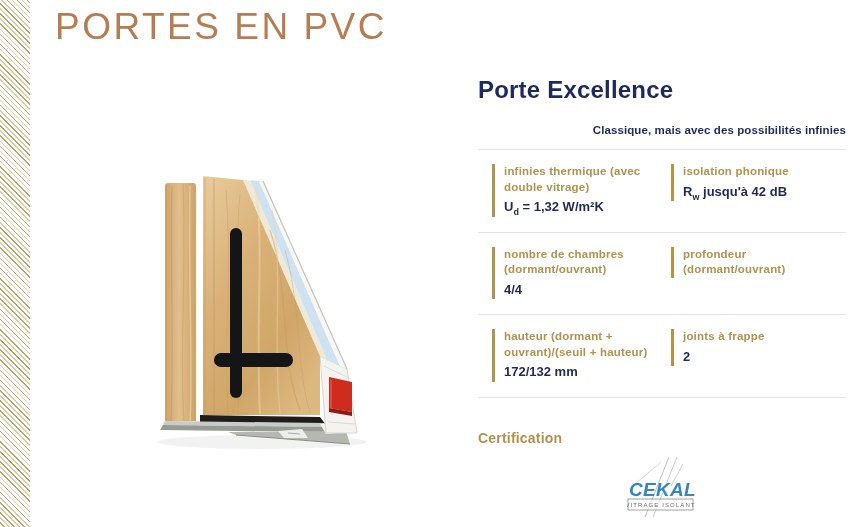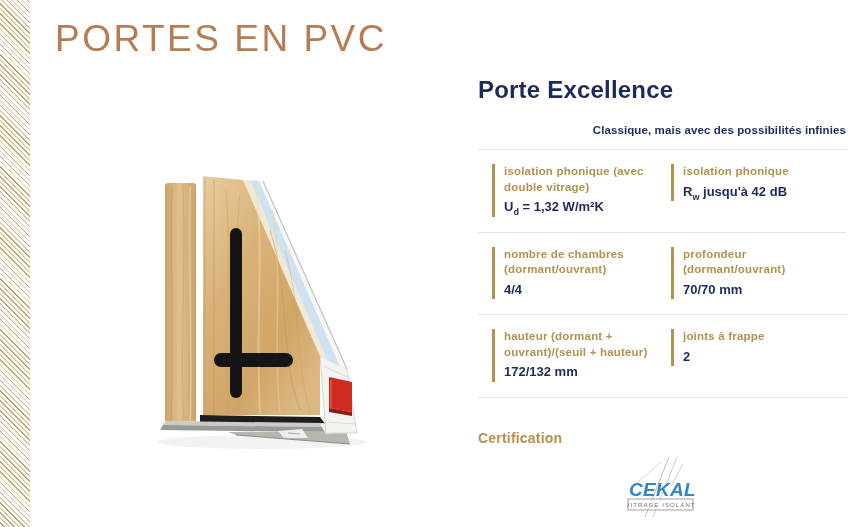--- a/index.html
+++ b/index.html
@@ -10,21 +10,21 @@
   
   .stripes { position:absolute; left:0; top:0; width:30px; height:527px;
     background:
       repeating-linear-gradient(45deg,
         transparent 0px, transparent 2.5px,
         #bfa468 2.5px, #bfa468 3.6px,
         transparent 3.6px, transparent 6.1px,
         #d9cca6 6.1px, #d9cca6 7.2px);
   }
 
-  .page-title { position:absolute; left:55px; top:18px; font-size:37px;
+  .page-title { position:absolute; left:55px; top:6px; font-size:37px;
     font-weight:300; letter-spacing:2.5px; color:#b67c52; }
 
   
   .door-wrap { position:absolute; left:150px; top:170px; width:250px; height:290px; }
 
   
   .right-col { position:absolute; left:478px; top:76px; width:368px; }
   .product-name { font-size:24px; font-weight:700; color:#1f2a5c; letter-spacing:.2px; }
   .tagline { margin-top:20px; font-size:11.5px; font-weight:700; color:#1f2a5c; letter-spacing:.1px;text-align:right; }
 
@@ -117,21 +117,21 @@
 
   <div class="right-col">
     <h2 class="product-name">Porte Excellence</h2>
     <div class="tagline">Classique, mais avec des possibilités infinies</div>
 
     <div class="spec-table">
 
       <div class="spec-row">
         <div class="spec-cell">
           <div class="spec-cell-inner">
-            <div class="spec-label">isolation phonique (avec double vitrage)</div>
+            <div class="spec-label">infinies thermique (avec double vitrage)</div>
             <div class="spec-value"><span>U</span><sub>d</sub><span> = 1,32 W/m²K</span></div>
           </div>
         </div>
         <div class="spec-cell">
           <div class="spec-cell-inner">
             <div class="spec-label">isolation phonique</div>
             <div class="spec-value"><span>R</span><sub>w</sub><span> jusqu'à 42 dB</span></div>
           </div>
         </div>
       </div>
@@ -139,21 +139,20 @@
       <div class="spec-row">
         <div class="spec-cell">
           <div class="spec-cell-inner">
             <div class="spec-label">nombre de chambres (dormant/ouvrant)</div>
             <div class="spec-value"><span>4/4</span><sub></sub><span></span></div>
           </div>
         </div>
         <div class="spec-cell">
           <div class="spec-cell-inner">
             <div class="spec-label">profondeur (dormant/ouvrant)</div>
-            <div class="spec-value"><span>70/70 mm</span><sub></sub><span></span></div>
           </div>
         </div>
       </div>
 
       <div class="spec-row">
         <div class="spec-cell">
           <div class="spec-cell-inner">
             <div class="spec-label">hauteur (dormant + ouvrant)/(seuil + hauteur)</div>
             <div class="spec-value"><span>172/132 mm</span><sub></sub><span></span></div>
           </div>

